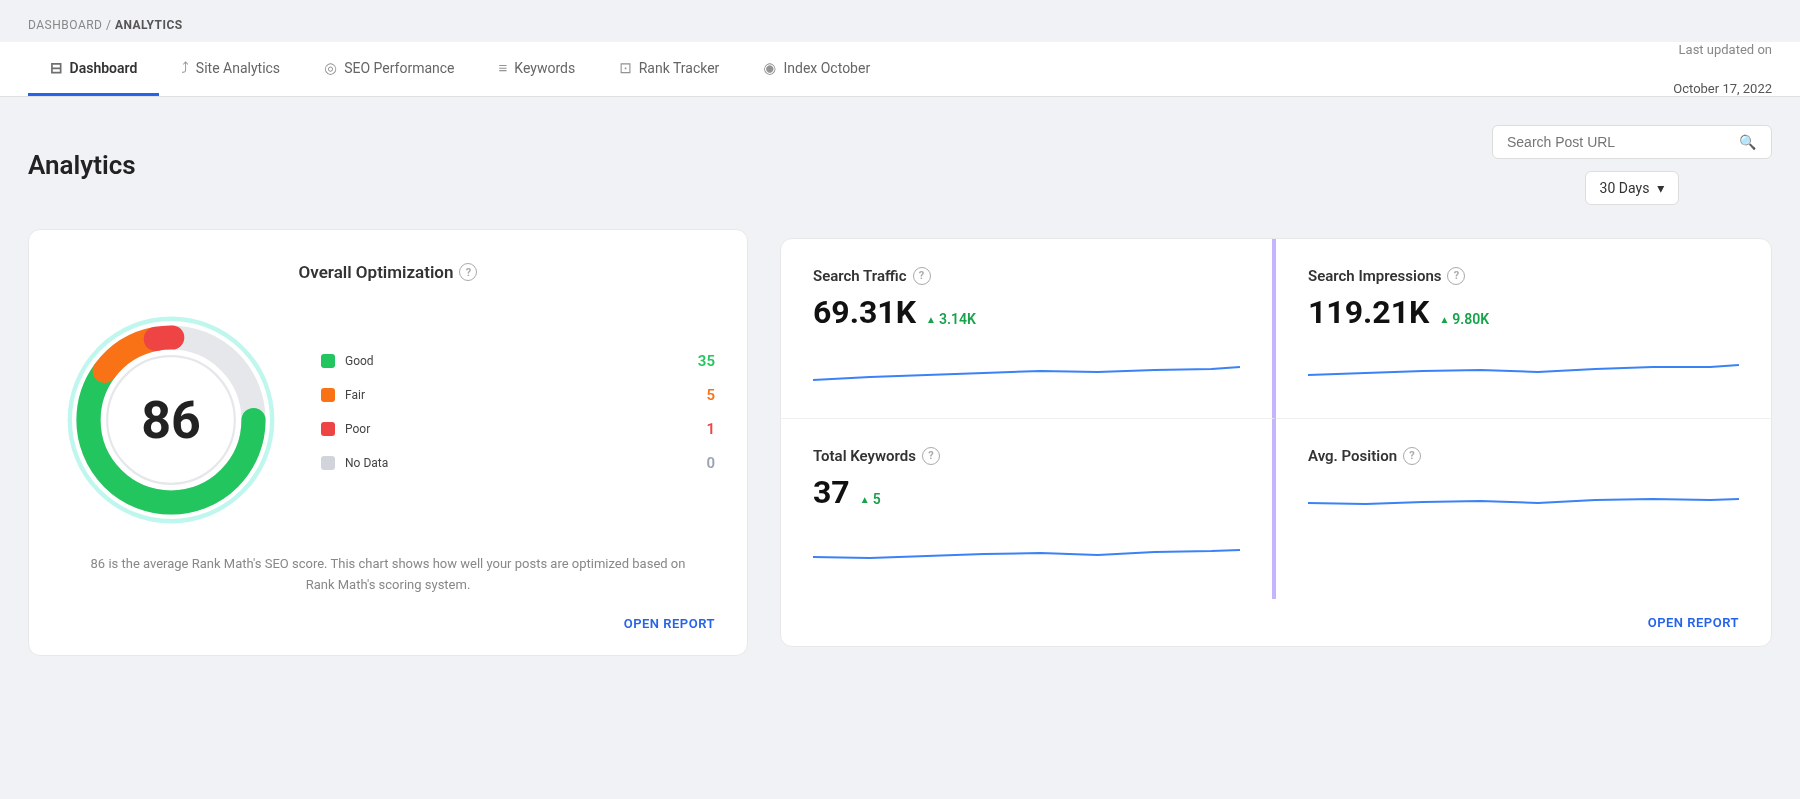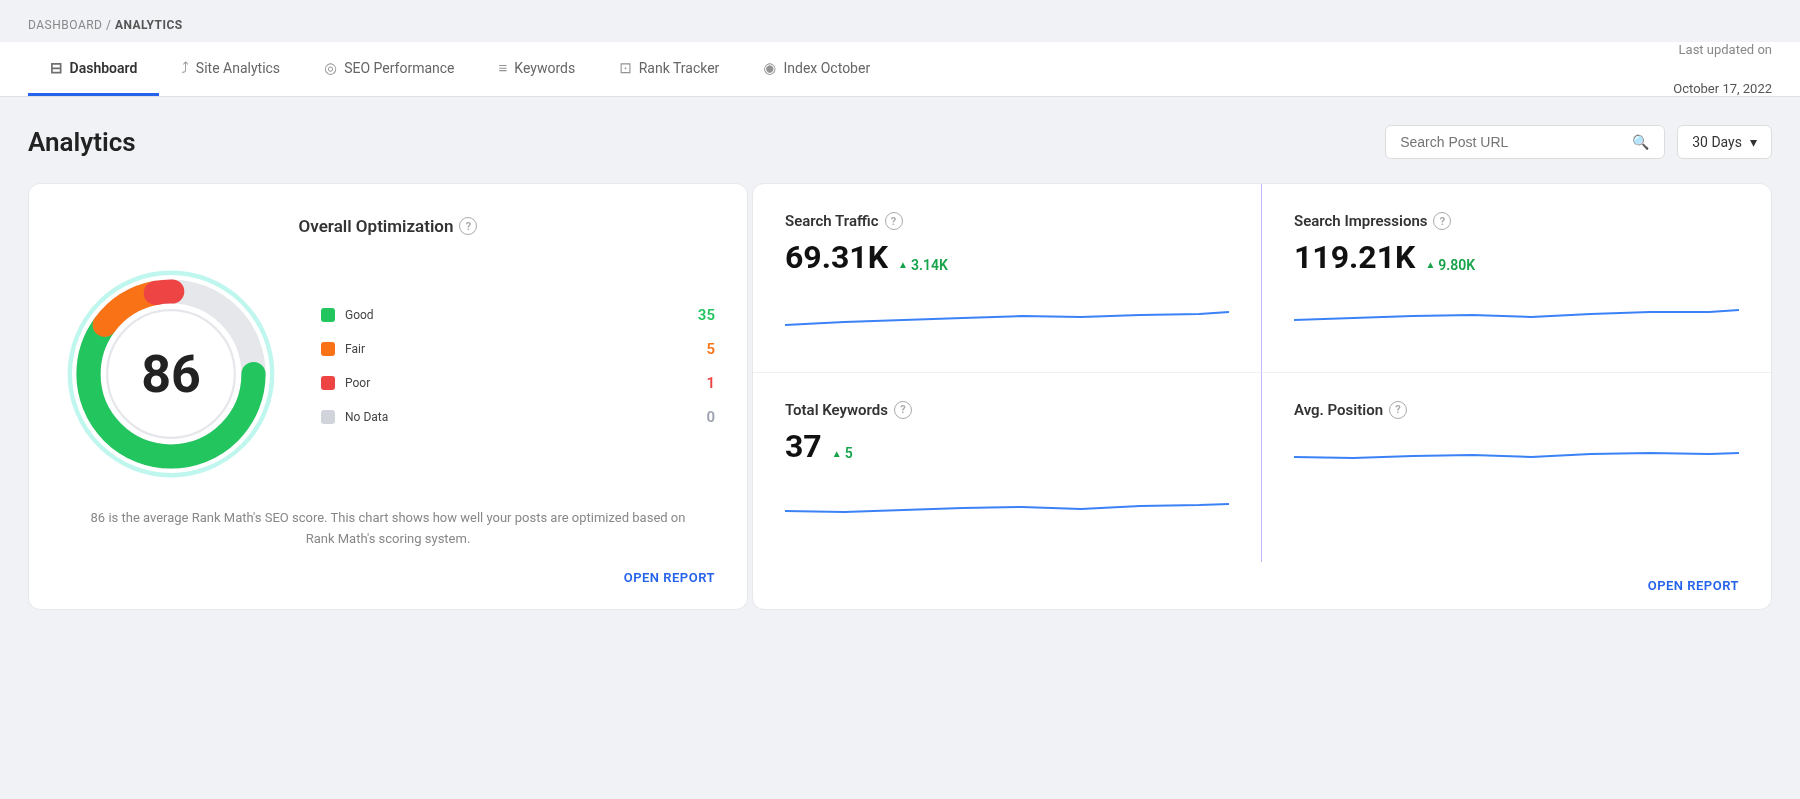--- a/index.html
+++ b/index.html
@@ -78,20 +78,21 @@
     }
     .analytics-title {
       font-size: 26px;
       font-weight: 600;
       color: #222;
     }
     .header-controls {
       display: flex;
       align-items: center;
       gap: 12px;
+      flex-direction: column;
     }
     .search-url-input {
       display: flex;
       align-items: center;
       background: #fff;
       border: 1px solid #ddd;
       border-radius: 6px;
       padding: 8px 14px;
       width: 280px;
       gap: 8px;
@@ -118,21 +119,22 @@
       font-size: 14px;
       color: #333;
       cursor: pointer;
       gap: 8px;
       user-select: none;
     }
 
     
     .cards-row {
       display: flex;
-      gap: 4px;
+      gap: 32px;
+      align-items: center;
     }
 
     
     .card {
       background: #fff;
       border-radius: 12px;
       border: 1px solid #e8e8e8;
       padding: 32px 32px 24px;
     }
     .card-left {
@@ -238,21 +240,21 @@
       text-transform: uppercase;
       letter-spacing: 0.5px;
       cursor: pointer;
       text-decoration: none;
     }
 
     
     .metric-cell {
       padding: 28px 32px;
       border-bottom: 1px solid #f0f0f0;
-      border-right: 1px solid #c4b5fd;
+      border-right: 4px solid #c4b5fd;
     }
     .metric-cell:nth-child(2) { border-right: none; }
     .metric-cell:nth-child(4) { border-right: none; }
     .metric-cell:nth-child(3),
     .metric-cell:nth-child(4) { border-bottom: none; }
 
     .metric-title {
       font-size: 15px;
       font-weight: 600;
       color: #333;

